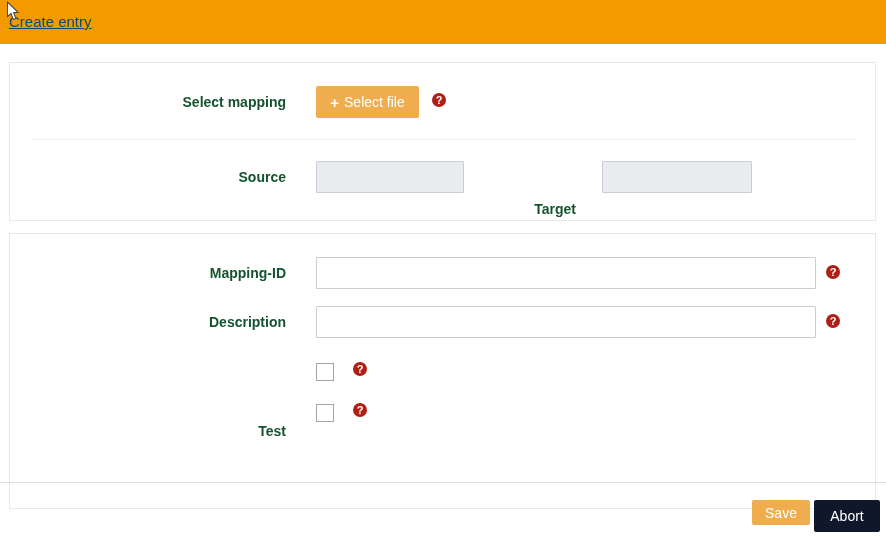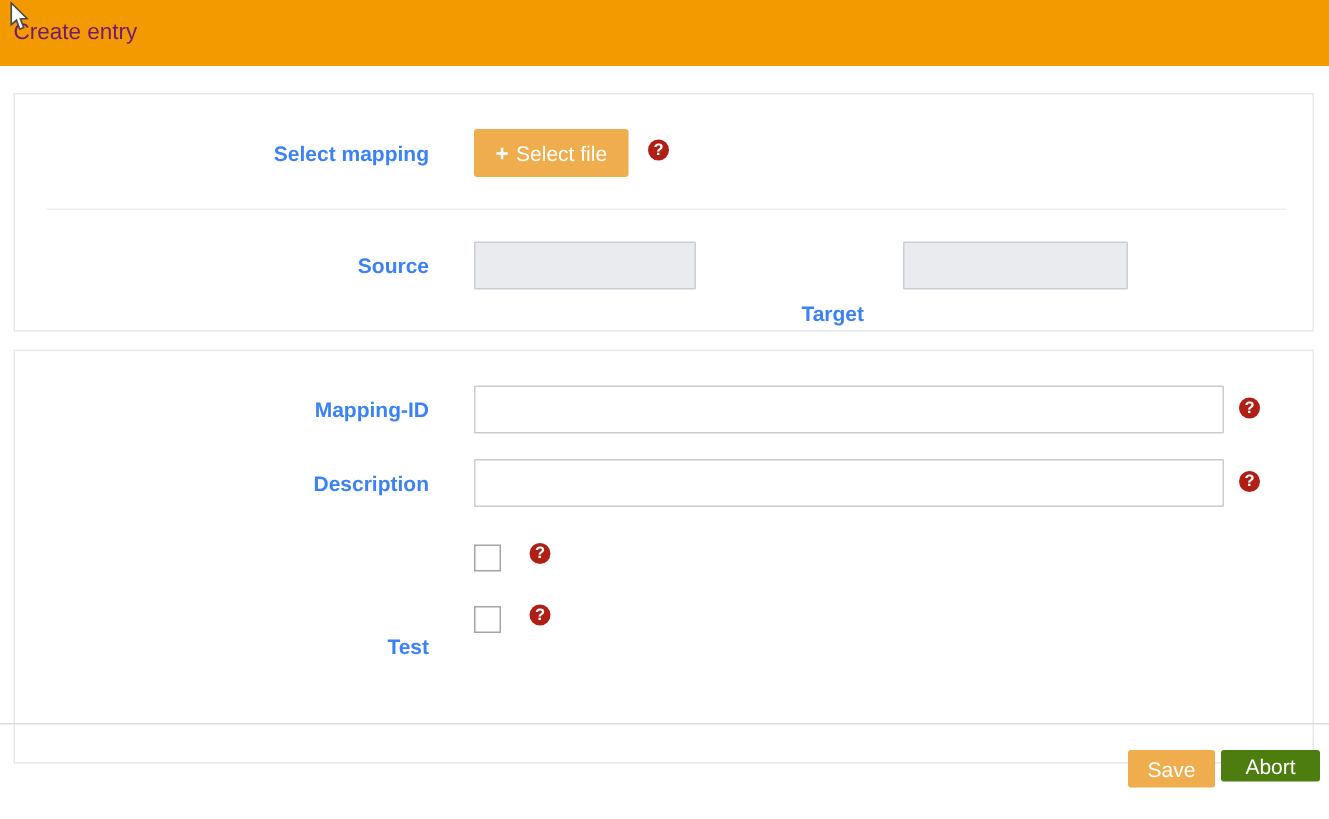--- a/index.html
+++ b/index.html
@@ -13,34 +13,34 @@
   }
   .page { position: absolute; inset: 0; }
 
   
   .header {
     position: absolute; left: 0; top: 0; width: 886px; height: 44px;
     background: #f39a00;
   }
   .header-title {
     position: absolute; left: 9px; top: 13px;
-    color: #701a75; font-size: 15px; font-weight: 400;
+    color: #0c4a6e; font-size: 15px; font-weight: 400; text-decoration: underline;
   }
   .cursor { position: absolute; left: 6px; top: 1px; width: 14px; height: 21px; pointer-events: none; z-index: 50; }
 
   
   .panel {
     position: absolute; left: 9px; width: 867px;
     background: #ffffff; border: 1px solid #e6e9e9;
   }
   .panel-1 { top: 62px; height: 159px; }
   .panel-2 { top: 233px; height: 276px; text-decoration: underline; }
 
   .form-label {
-    position: absolute; color: #3b82f6; font-size: 14px; font-weight: 700;
+    position: absolute; color: #14532d; font-size: 14px; font-weight: 700;
     text-align: right; line-height: 32px; height: 32px;
   }
   .lbl-col { left: 21px; width: 255px; }
 
   .inner-divider {
     position: absolute; left: 21px; top: 76px; width: 826px; height: 1px;
     background: #eeeeee;
   }
 
   .btn {
@@ -74,21 +74,21 @@
     appearance: none; -webkit-appearance: none;
     border: 1px solid #a5a5a5; background: #ffffff; margin: 0; cursor: pointer;
   }
 
   
   .footer-divider {
     position: absolute; left: 0; top: 482px; width: 886px; height: 1px;
     background: #dcdcdc;
   }
   .btn-save  { position: absolute; left: 752px; top: 500px; width: 58px; height: 25px; background: #f0ad4e; }
-  .btn-abort { position: absolute; left: 814px; top: 500px; width: 66px; height: 21px; background: #4d7c0f; }
+  .btn-abort { position: absolute; left: 814px; top: 500px; width: 66px; height: 32px; background: #0f172a; }
 </style>
 </head>
 <body>
 
 <div class="page">
 
   <div class="header">
     <span class="header-title">Create entry</span>
     <svg class="cursor" viewBox="0 0 14 21">
       <path d="M1.5 1 L1.5 15.5 L5 12.5 L7.2 18.5 L9.8 17.4 L7.6 11.6 L12 11.3 Z" fill="#ffffff" stroke="#4a4a4a" stroke-width="1.1"></path>

